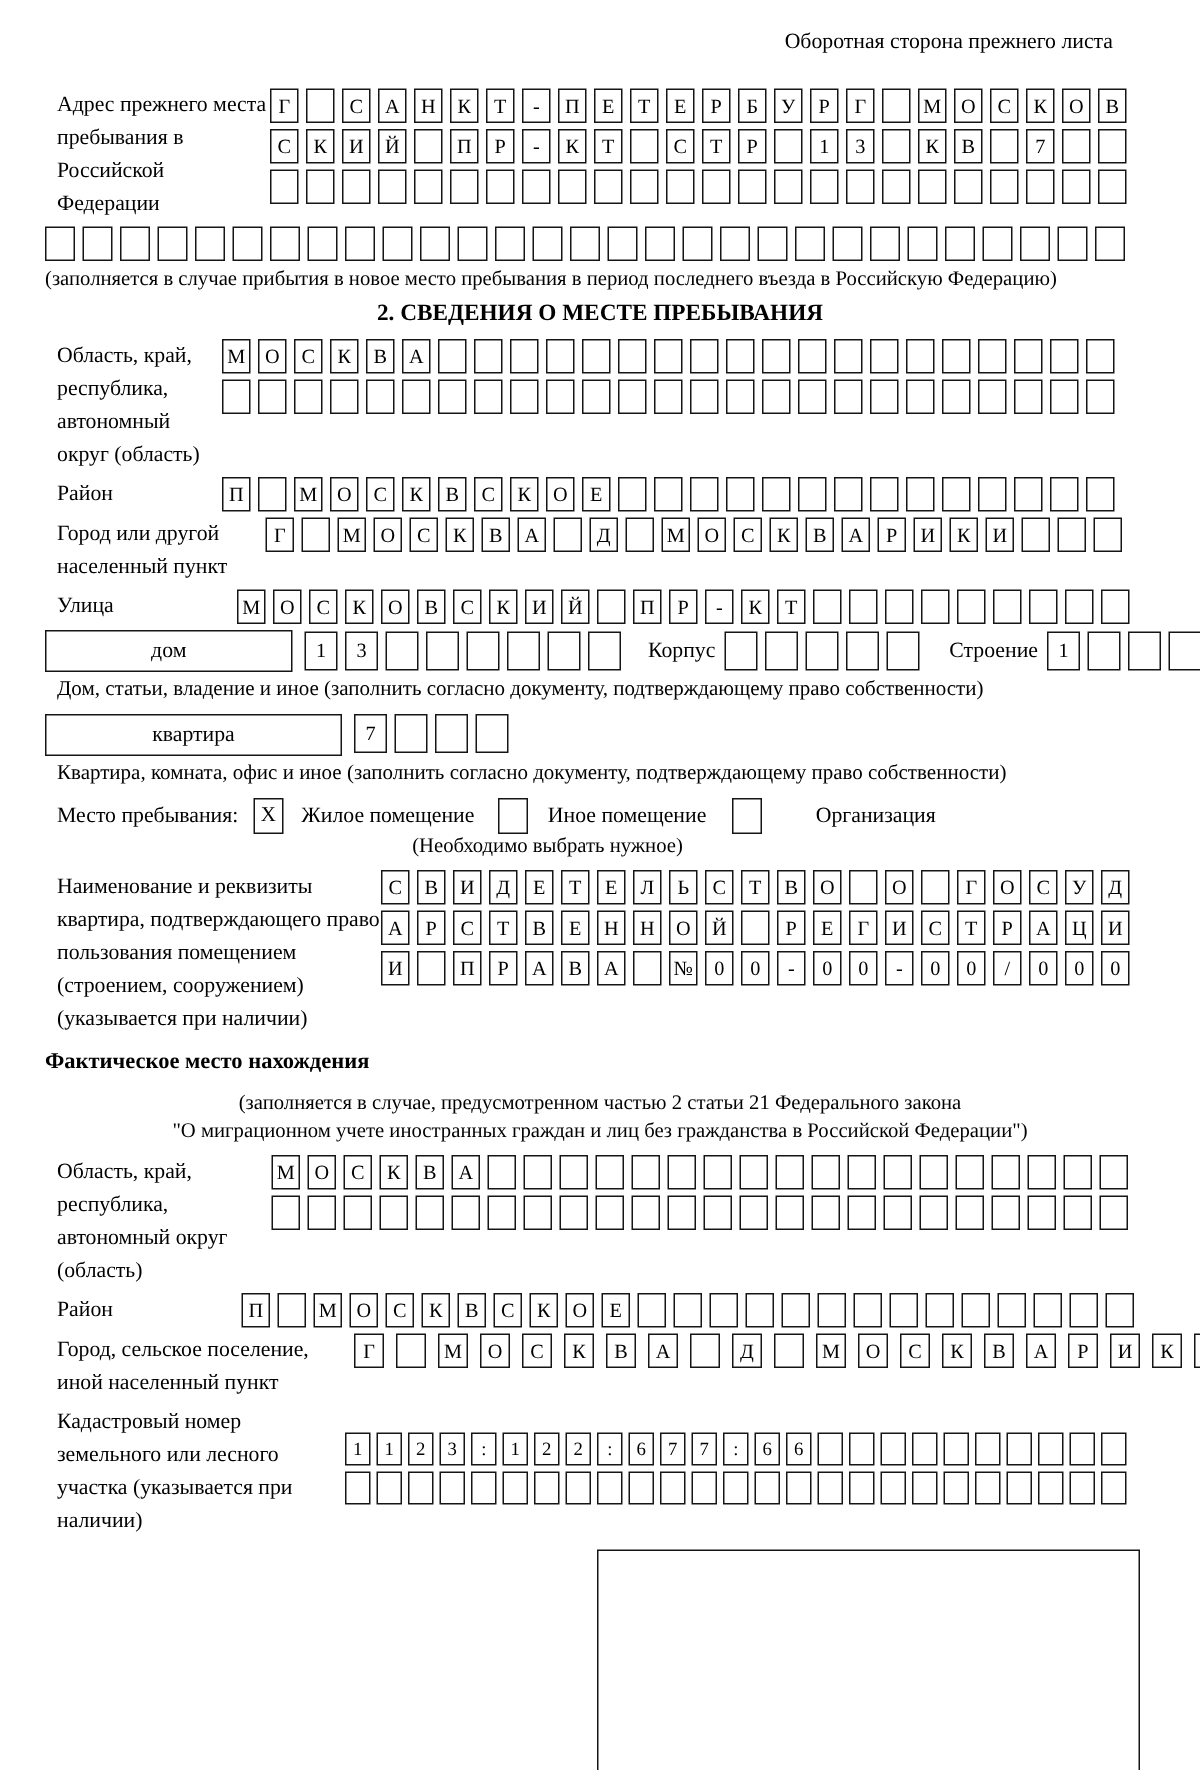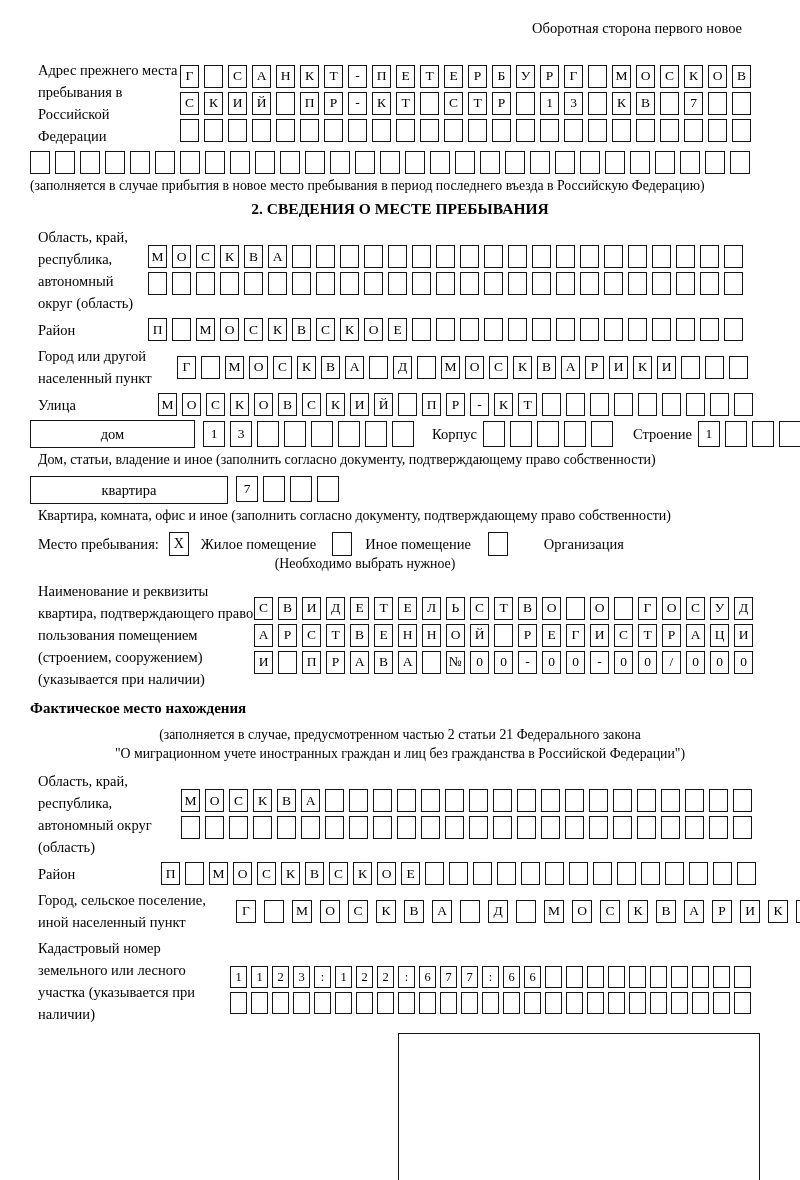--- a/index.html
+++ b/index.html
@@ -1,20 +1,20 @@
 <!DOCTYPE html>
 <html lang="ru"><head>
 <meta charset="utf-8">
 <style>
   html,body{margin:0;padding:0;background:#fff;}
   body{width:800px;height:1180px;overflow:hidden;
        font-family:"Liberation Serif","DejaVu Serif",serif;color:#000;}
   .inner{padding:20px 30px 0 30px;box-sizing:border-box;}
   .hdr{ text-align:right;font-size:14.5px;padding-right:28px;margin-bottom:22px;}
-  .row{display:flex;align-items:center;margin-bottom:4px;}
+  .row{display:flex;align-items:flex-start;margin-bottom:4px;}
   .lab{font-size:14.5px;line-height:22px;padding-left:8px;box-sizing:border-box;flex:none;}
   .w118{width:118px}.w128{width:128px}.w131{width:131px}.w147{width:147px}
   .w150{width:150px}.w151{width:151px}.w200{width:200px}.w206{width:206px}.w224{width:224px}
   .cellcol{display:flex;flex-direction:column;gap:4px;}
   .cells{display:flex;gap:5px;flex:none;}
   .cell{width:19px;height:23px;border:1.6px solid #151515;box-sizing:border-box;flex:none;
         display:flex;align-items:center;justify-content:center;font-size:13.5px;line-height:1;}
   .cells-w .cell{width:20px}
   .cells-g8{gap:8px}.cells-g8 .cell{width:20px}
   .cells-sm{gap:4px}.cells-sm .cell{width:17px;height:22px;font-size:12.5px}
@@ -31,21 +31,21 @@
   .chknote{font-size:13.8px;text-align:center;width:370px;margin-left:150px;margin-bottom:8px;}
   .centernote{font-size:13.8px;text-align:center;margin:0 0 3px 0;}
   .stamp{border:1.8px solid #151515;width:362px;height:176px;margin-left:368px;margin-top:8px;box-sizing:border-box;}
   .pt18{padding-top:18px}
 </style>
 </head>
 <body>
 
 <div class="inner">
 
-  <div class="hdr">Оборотная сторона первого новое</div>
+  <div class="hdr">Оборотная сторона прежнего листа</div>
 
   <div class="row">
     <div class="lab w150">Адрес прежнего места пребывания в Российской Федерации</div>
     <div class="cellcol">
       <div class="cells">
           <span class="cell">Г</span>
           <span class="cell"></span>
           <span class="cell">С</span>
           <span class="cell">А</span>
           <span class="cell">Н</span>

